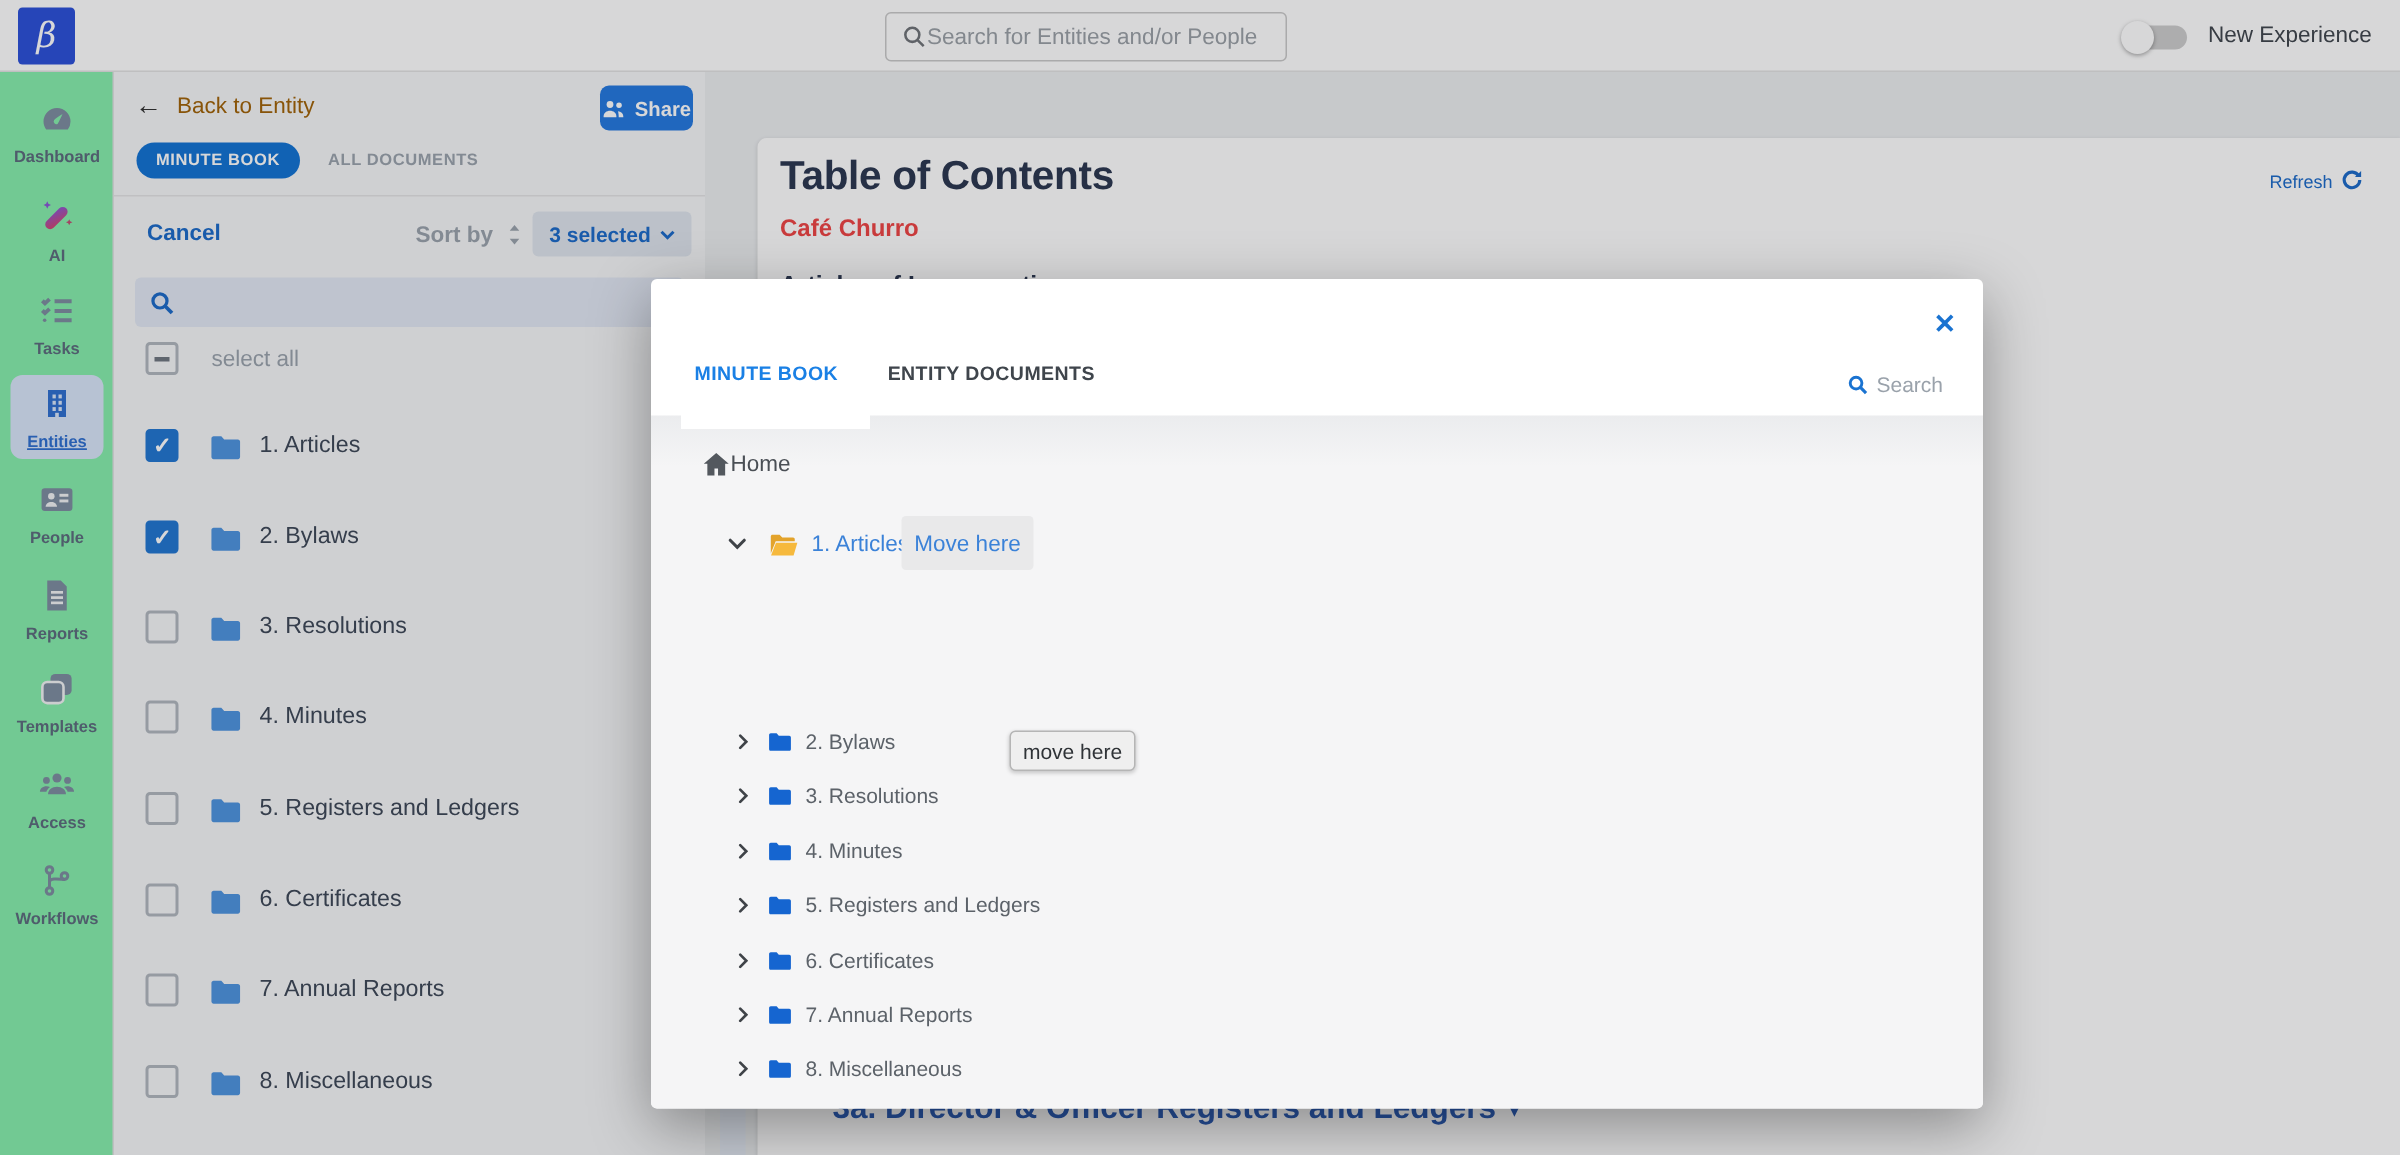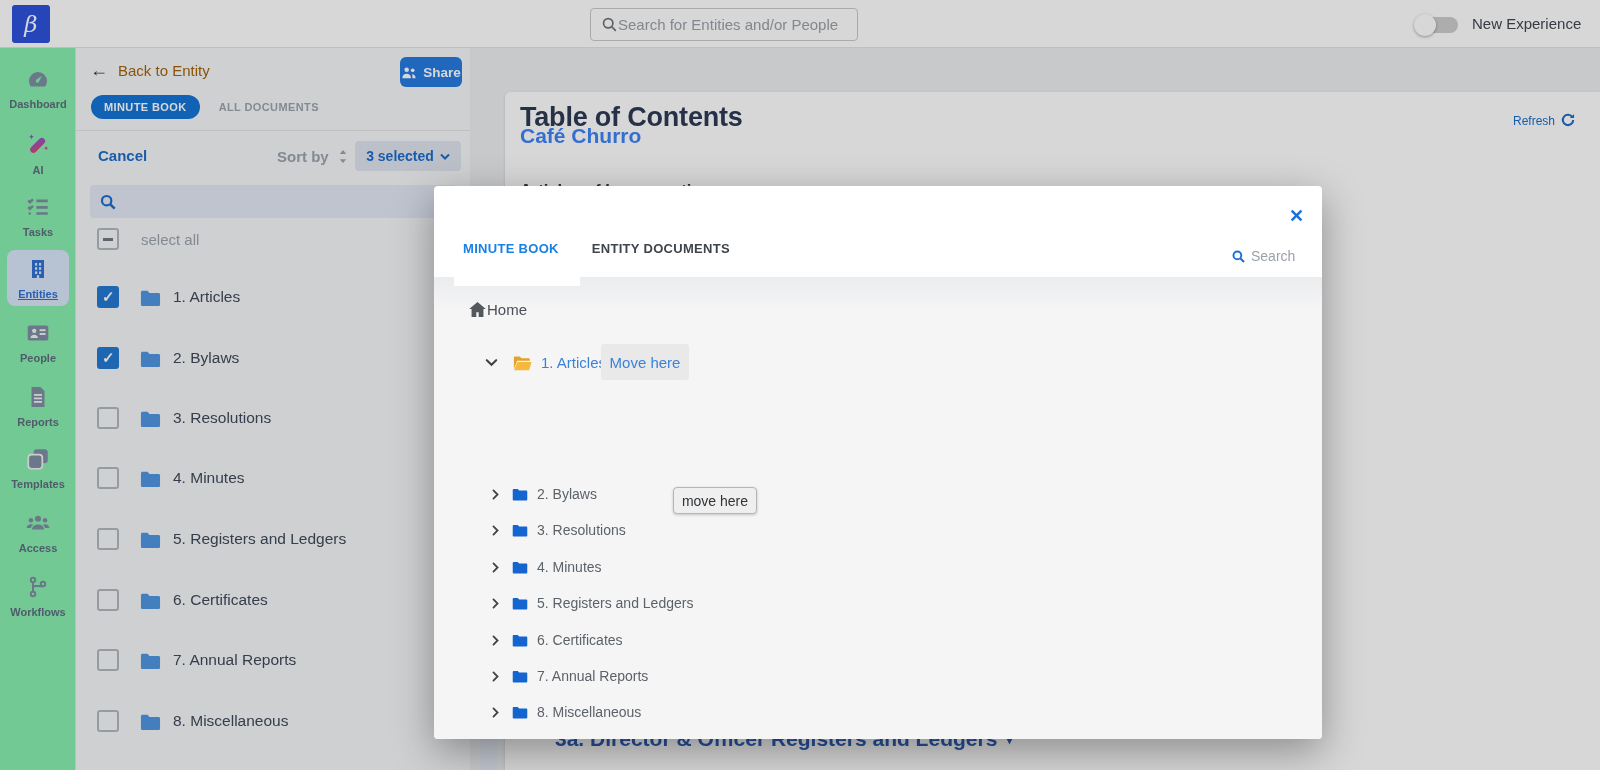--- a/index.html
+++ b/index.html
@@ -50,21 +50,21 @@
   .cb.checked::after { content:"✓"; position:absolute; left:3px; top:0px; color:#fff; font-size:15px; font-weight:bold; }
   .folder-row { position:absolute; left:0; width:394px; height:44px; display:flex; align-items:center; cursor:pointer; }
   .folder-row .cb { margin-left:21px; }
   .folder-row .f-ico { margin-left:20px; }
   .folder-row .f-lbl { margin-left:11px; font-size:15.5px; color:#3d4757; }
 
   
   .main { position:absolute; left:470px; top:48px; width:1130px; height:722px; background:#eceef0; z-index:3; }
   .content-card { position:absolute; left:35px; top:44px; width:1095px; height:678px; background:#fff; border-radius:6px 0 0 0; box-shadow:0 1px 3px rgba(0,0,0,.12); }
   .toc-title { position:absolute; left:15px; top:10px; font-size:27px; font-weight:bold; color:#2b3750; letter-spacing:-.2px; }
-  .toc-sub { position:absolute; left:15px; top:32px; font-size:21px; font-weight:bold; color:#3b82f6; }
+  .toc-sub { position:absolute; left:15px; top:52px; font-size:16px; font-weight:bold; color:#ef4444; }
   .refresh-link { position:absolute; right:24px; top:20px; display:flex; align-items:flex-end; gap:5px; color:#1b6ac9; font-size:12px; cursor:pointer; }
   .clipped-heading { position:absolute; left:15px; top:89px; font-size:16.5px; font-weight:bold; color:#2b3750; }
   .bottom-heading { position:absolute; left:50px; top:635px; font-size:21px; font-weight:bold; color:#2b5cb5; display:flex; align-items:center; gap:9px; cursor:pointer; }
   .bottom-heading .caret { font-size:13px; }
   .scroll-thumb { position:absolute; left:10px; top:691px; width:17px; height:31px; background:#e6ecf6; }
 
   
   .backdrop { position:absolute; inset:0; background:rgba(18,20,24,.17); z-index:50; }
 
   

